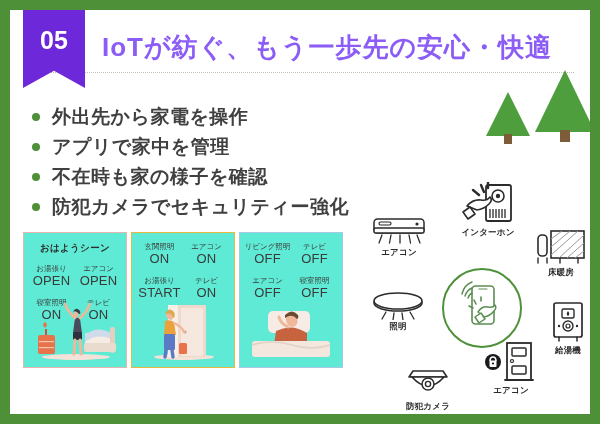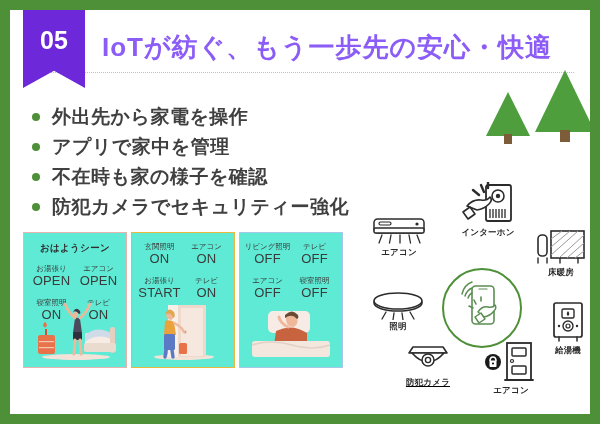--- a/index.html
+++ b/index.html
@@ -411,21 +411,21 @@
 
     <div class="icon-item" id="icon-lighting" style="left:356px; top:282px; width:64px;">
       <svg class="icon-glyph" width="54" height="28" viewBox="0 0 54 28">
         <ellipse cx="27" cy="11" rx="24" ry="8" fill="#fff" stroke="#2b2b2b" stroke-width="1.6"></ellipse>
         <ellipse cx="27" cy="9" rx="24" ry="8" fill="#fff" stroke="#2b2b2b" stroke-width="1.6"></ellipse>
         <path d="M15 20 l-4 7 M23 21 l-1 7 M31 21 l1 7 M39 20 l4 7" stroke="#2b2b2b" stroke-width="1.3" stroke-linecap="round"></path>
       </svg>
       <div class="icon-caption">照明</div>
     </div>
 
-    <div class="icon-item" id="icon-camera" style="left:378px; top:332px; width:80px;text-decoration:underline;">
+    <div class="icon-item" id="icon-camera" style="left:378px; top:356px; width:80px;">
       <svg class="icon-glyph" width="48" height="34" viewBox="0 0 48 34">
         <path d="M5 11 L43 11 L39 5 L9 5 Z" fill="#fff" stroke="#2b2b2b" stroke-width="1.6" stroke-linejoin="round"></path>
         <path d="M8 11 q16 18 32 0 z" fill="#fff" stroke="#2b2b2b" stroke-width="1.6"></path>
         <circle cx="24" cy="18" r="6" fill="#fff" stroke="#2b2b2b" stroke-width="1.5"></circle>
         <circle cx="24" cy="18" r="2.6" fill="none" stroke="#2b2b2b" stroke-width="1.4"></circle>
       </svg>
       <div class="icon-caption">防犯カメラ</div>
     </div>
 
     <div class="icon-item" id="icon-door" style="left:463px; top:330px; width:76px;">

